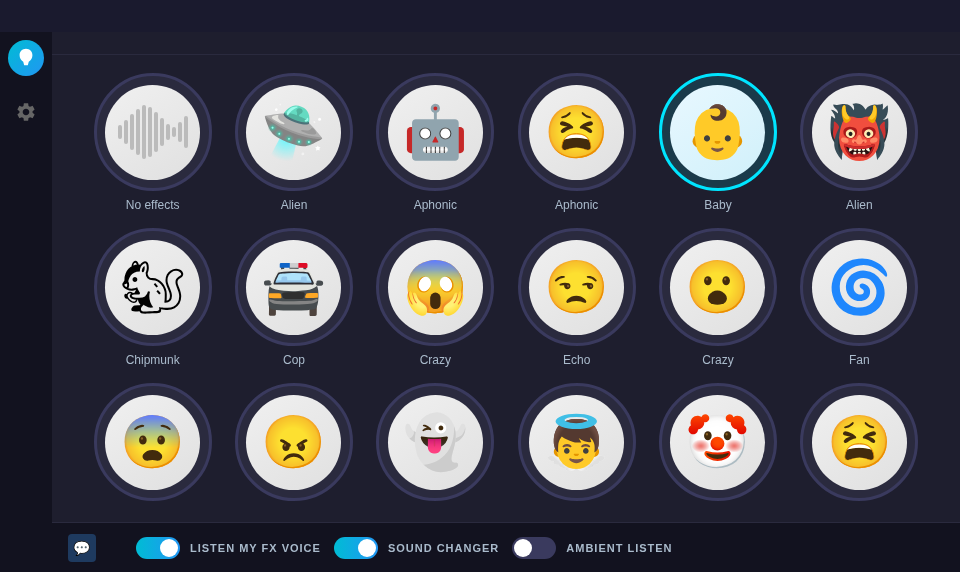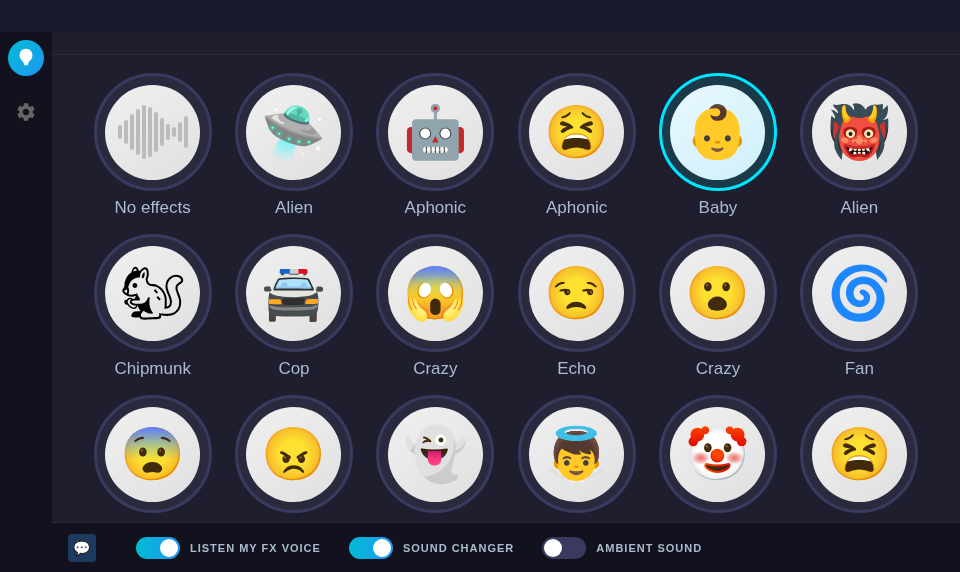--- a/index.html
+++ b/index.html
@@ -146,21 +146,21 @@
       background: linear-gradient(145deg, #e8f8ff, #d0f0fa);
     }
     .voice-emoji {
       font-size: 52px;
       line-height: 1;
       user-select: none;
     }
     .voice-label {
       margin-top: 7px;
       color: #aabbcc;
-      font-size: 17px;
+      font-size: 12px;
       text-align: center;
       font-weight: 400;
     }
 
     
     .bottom-bar {
       height: 50px;
       background: #12121f;
       border-top: 1px solid #2a2a3e;
       display: flex;
@@ -415,35 +415,35 @@
             <div class="voice-circle-inner">
               <span class="voice-emoji">😫</span>
             </div>
           </div>
           <div class="voice-label"></div>
         </div>
       </div>
 
     <div class="bottom-bar">
       <div class="bottom-left-icon">💬</div>
-      <div id="toggles-container" style="display:flex;align-items:center;gap:28px;">
+      <div id="toggles-container" style="display:flex;align-items:center;gap:13px;">
           <div class="toggle-group">
             <div class="toggle-switch on">
               <div class="toggle-knob"></div>
             </div>
             <span class="toggle-label">LISTEN MY FX VOICE</span>
           </div>
           <div class="toggle-group">
             <div class="toggle-switch on">
               <div class="toggle-knob"></div>
             </div>
             <span class="toggle-label">SOUND CHANGER</span>
           </div>
           <div class="toggle-group">
             <div class="toggle-switch off">
               <div class="toggle-knob"></div>
             </div>
-            <span class="toggle-label">AMBIENT SOUND</span>
+            <span class="toggle-label">AMBIENT LISTEN</span>
           </div>
         </div>
     </div>
   </div>
 </div>
 
 </body></html>

